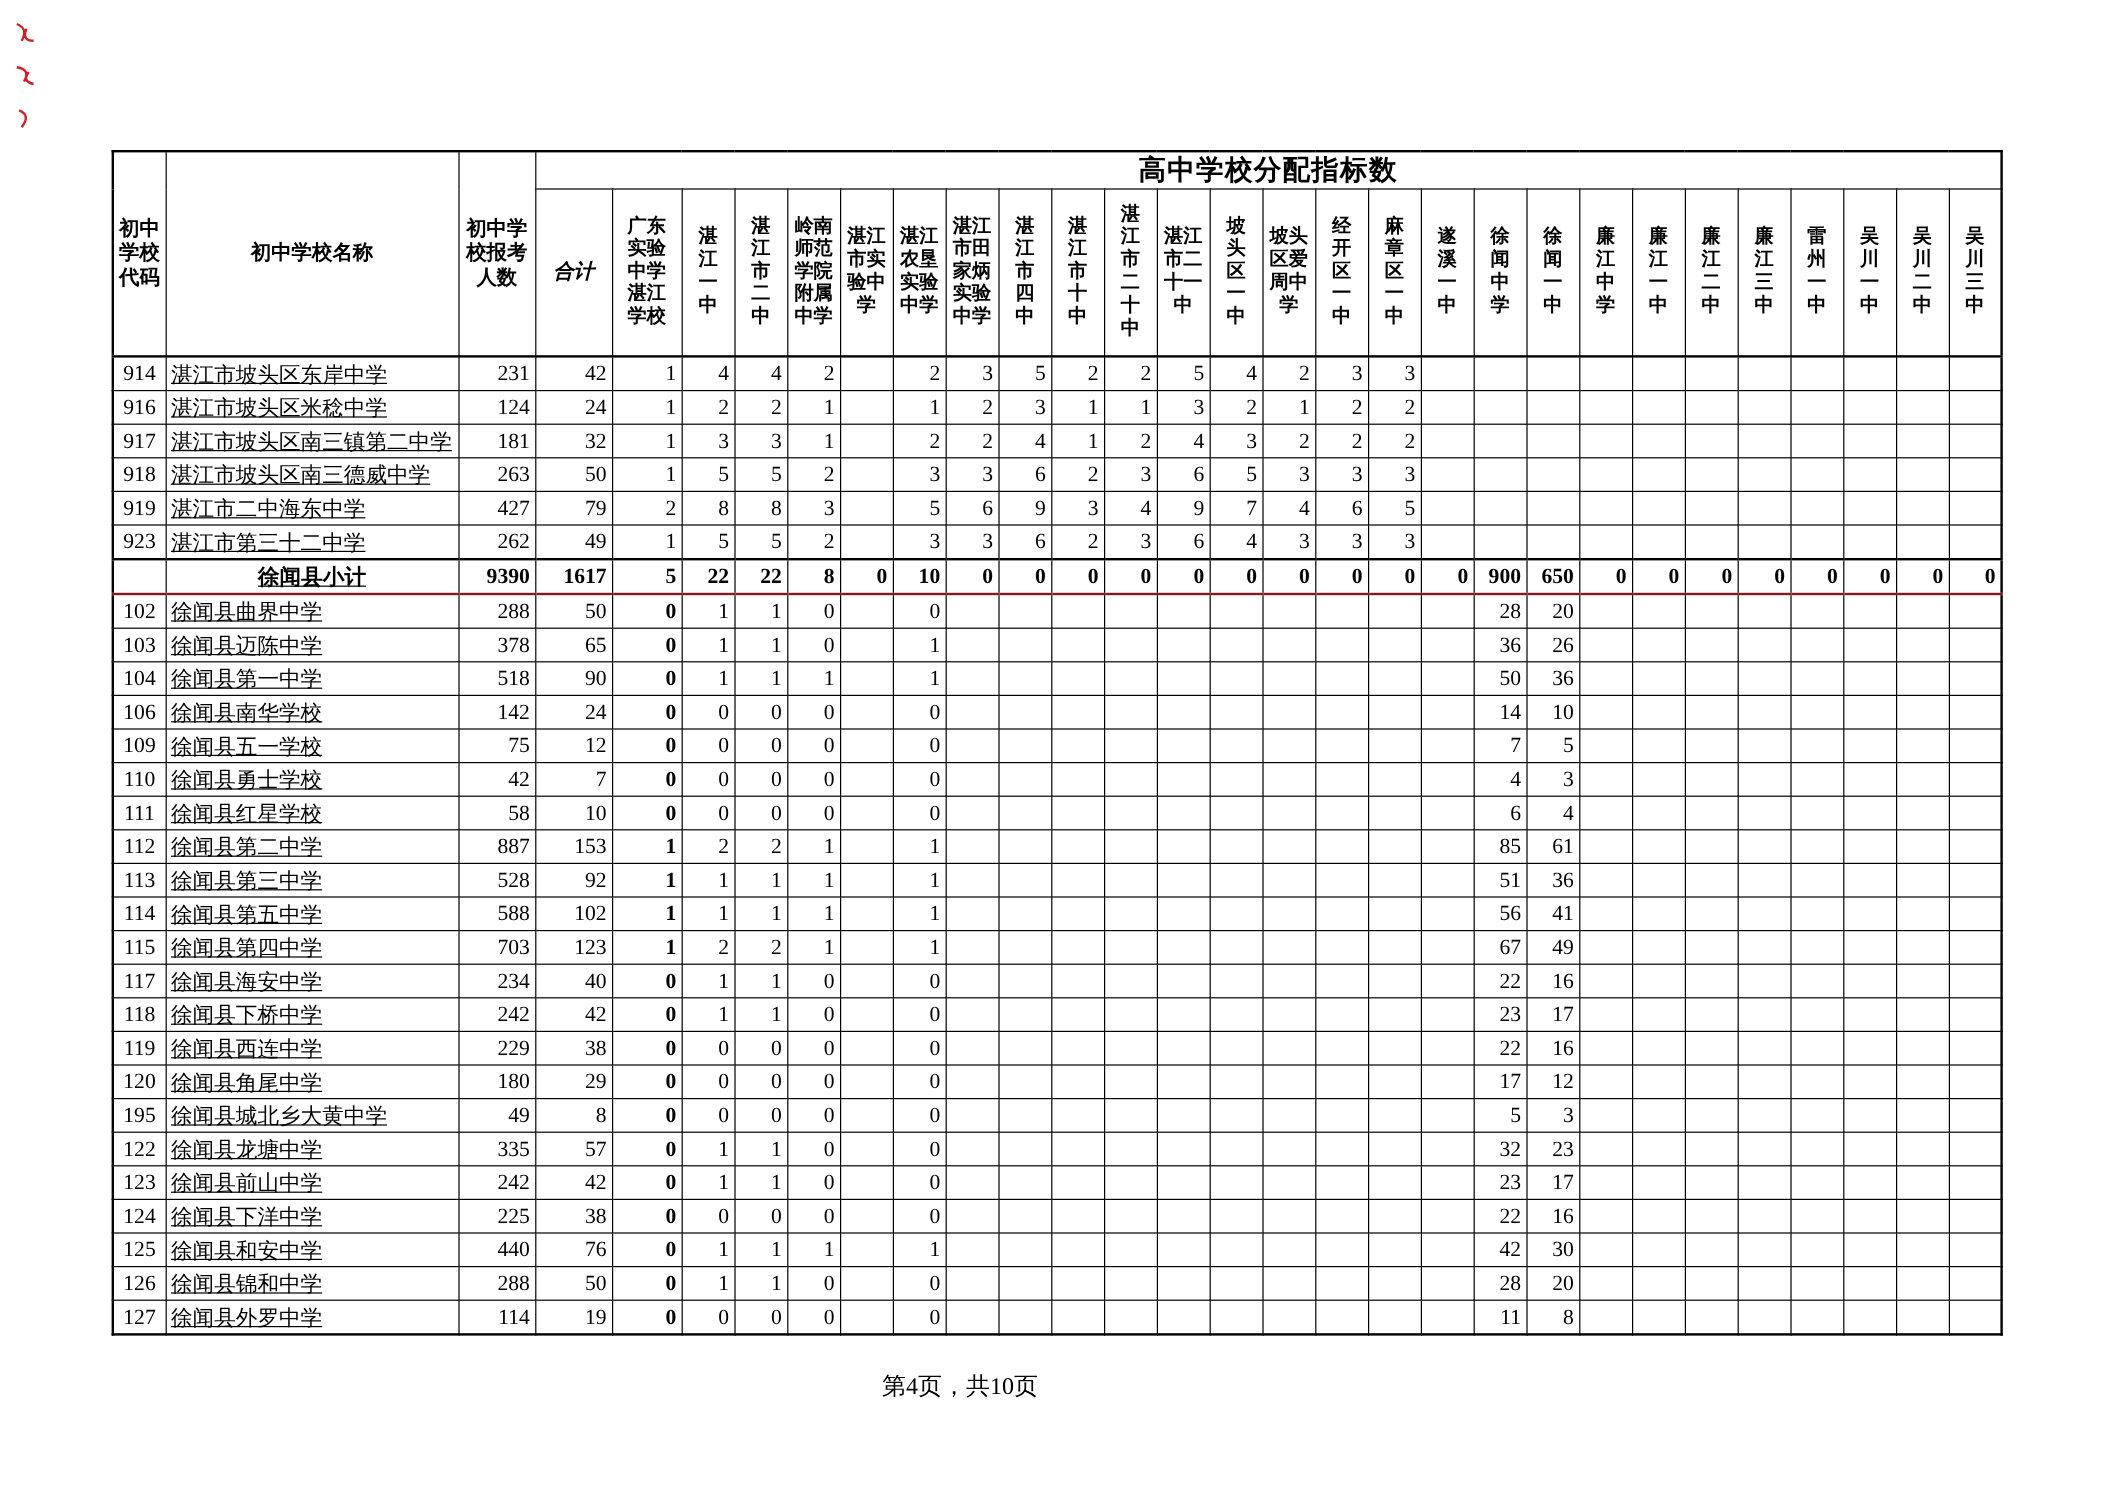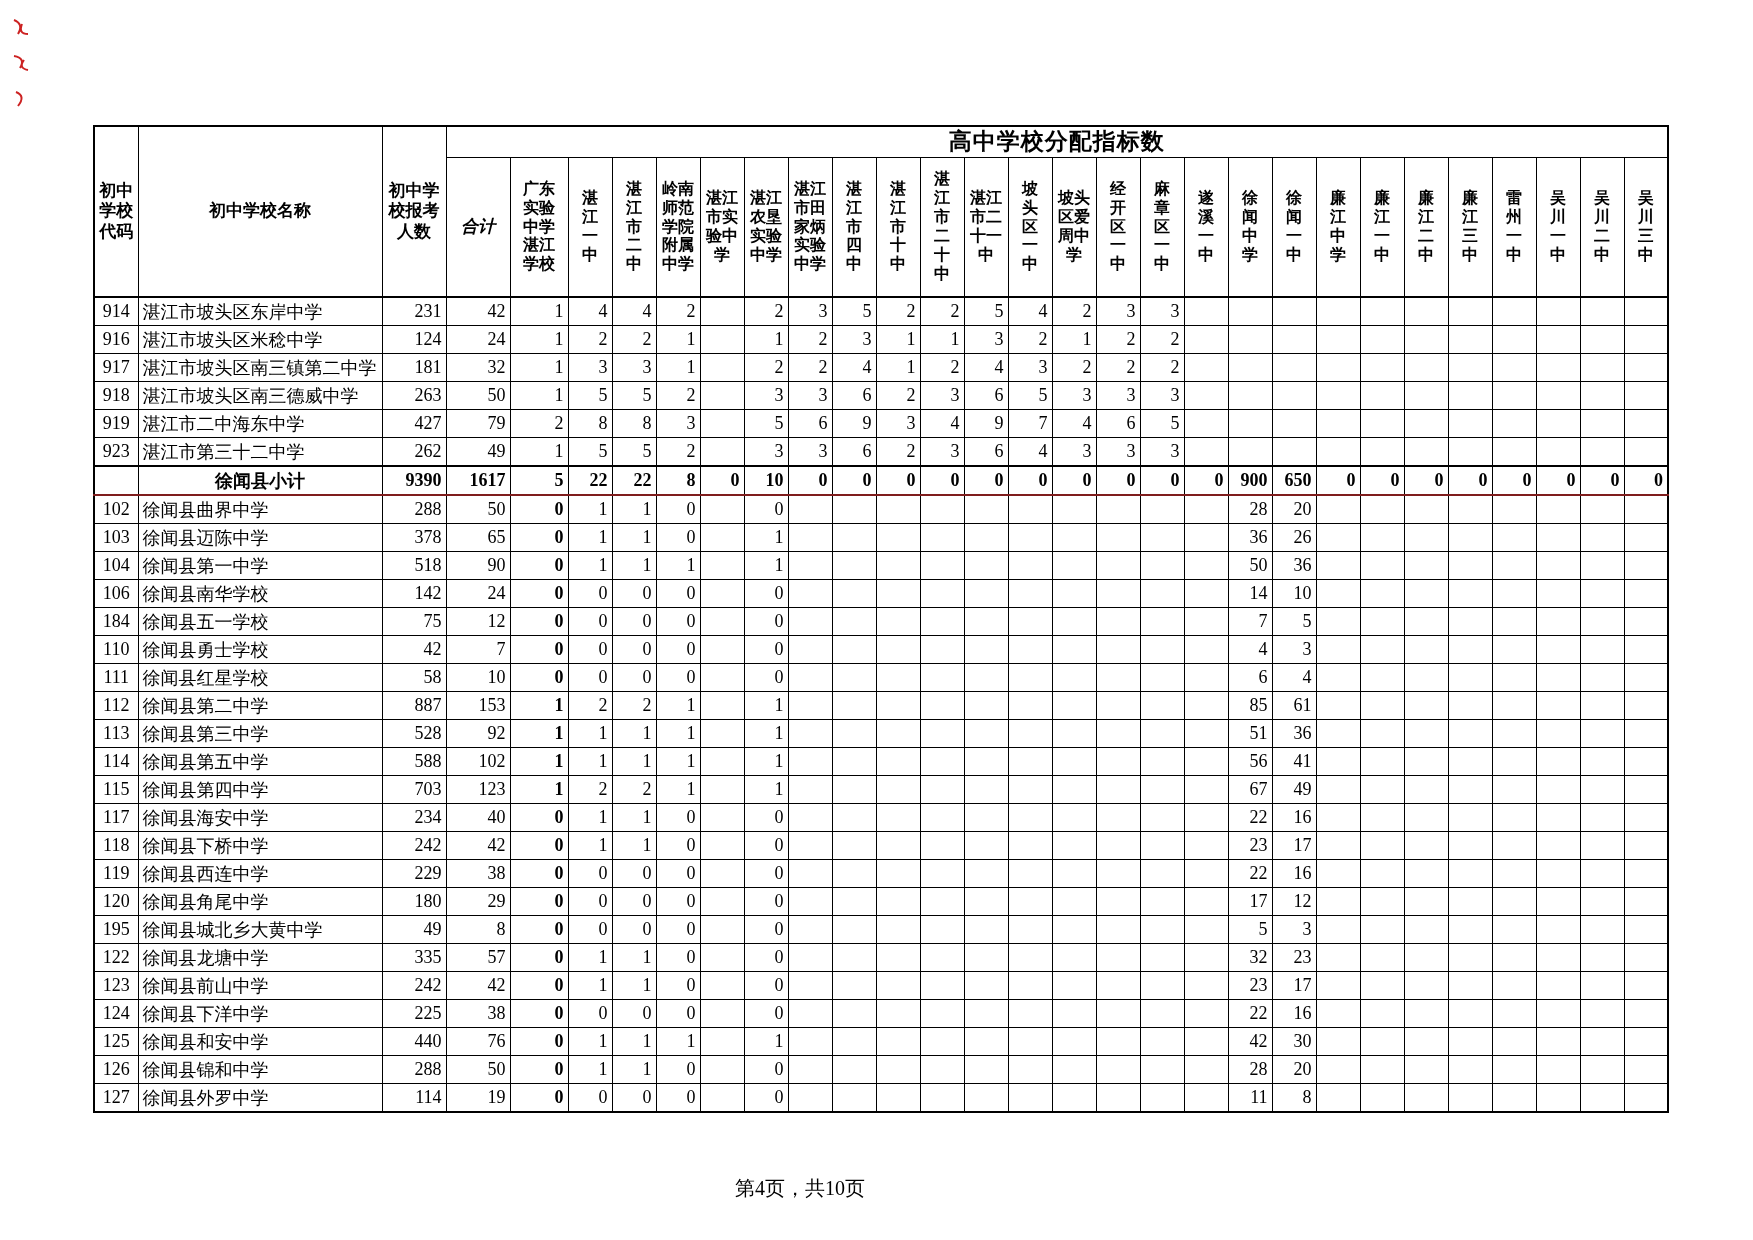--- a/index.html
+++ b/index.html
@@ -14,29 +14,29 @@
 
   thead th{font-weight:bold;vertical-align:middle;text-align:center;
            white-space:pre-line;line-height:1.18;font-size:16px;padding:1px 0;}
   th.span-head{height:28px;font-size:23px;letter-spacing:1px;}
   th.fixed-head{font-size:17px;margin-left:48px;}
   thead tr.school-row th{height:136px;}
   th.total{font-size:17px;font-style:italic;}
 
   tbody td{height:27px;font-size:18px;padding:0;}
   td.code{text-align:center;}
-  td.name{text-align:left;padding-left:4px;white-space:nowrap;}
+  td.name{text-align:left;padding-left:4px;white-space:nowrap;text-decoration:underline;}
   td.name.center{text-align:center;padding-left:0;}
   td.num{text-align:right;padding-right:4px;}
   td.bold{font-weight:bold;}
   tr.subtotal td{font-weight:bold;border-top:2px solid #000;border-bottom:2px solid #7f1d1d;}
 
   thead{border-bottom:2px solid #000;}
 
-  .footer{position:absolute;left:0;top:1175px;width:1600px;text-align:center;
+  .footer{position:absolute;left:0;top:1142px;width:1600px;text-align:center;
           font-size:20px;}
 </style>
 </head>
 <body>
 
 <div class="red-marks">
   <svg width="40" height="100" viewBox="0 0 40 100">
     <path d="M8 8 q10 4 4 14 M16 12 q-4 10 6 10" stroke="#cc2222" stroke-width="2" fill="none"></path>
     <path d="M8 44 q12 2 6 12 M18 48 q-6 8 4 10" stroke="#cc2222" stroke-width="2" fill="none"></path>
     <path d="M10 80 q10 4 2 14" stroke="#cc2222" stroke-width="2" fill="none"></path>
@@ -553,21 +553,21 @@
         <td class="num"></td>
         <td class="num"></td>
         <td class="num"></td>
         <td class="num"></td>
         <td class="num"></td>
         <td class="num"></td>
         <td class="num"></td>
         <td class="num"></td>
       </tr>
       <tr>
-        <td class="code">184</td>
+        <td class="code">109</td>
         <td class="name">徐闻县五一学校</td>
         <td class="num">75</td>
         <td class="num">12</td>
         <td class="num bold">0</td>
         <td class="num">0</td>
         <td class="num">0</td>
         <td class="num">0</td>
         <td class="num"></td>
         <td class="num">0</td>
         <td class="num"></td>

